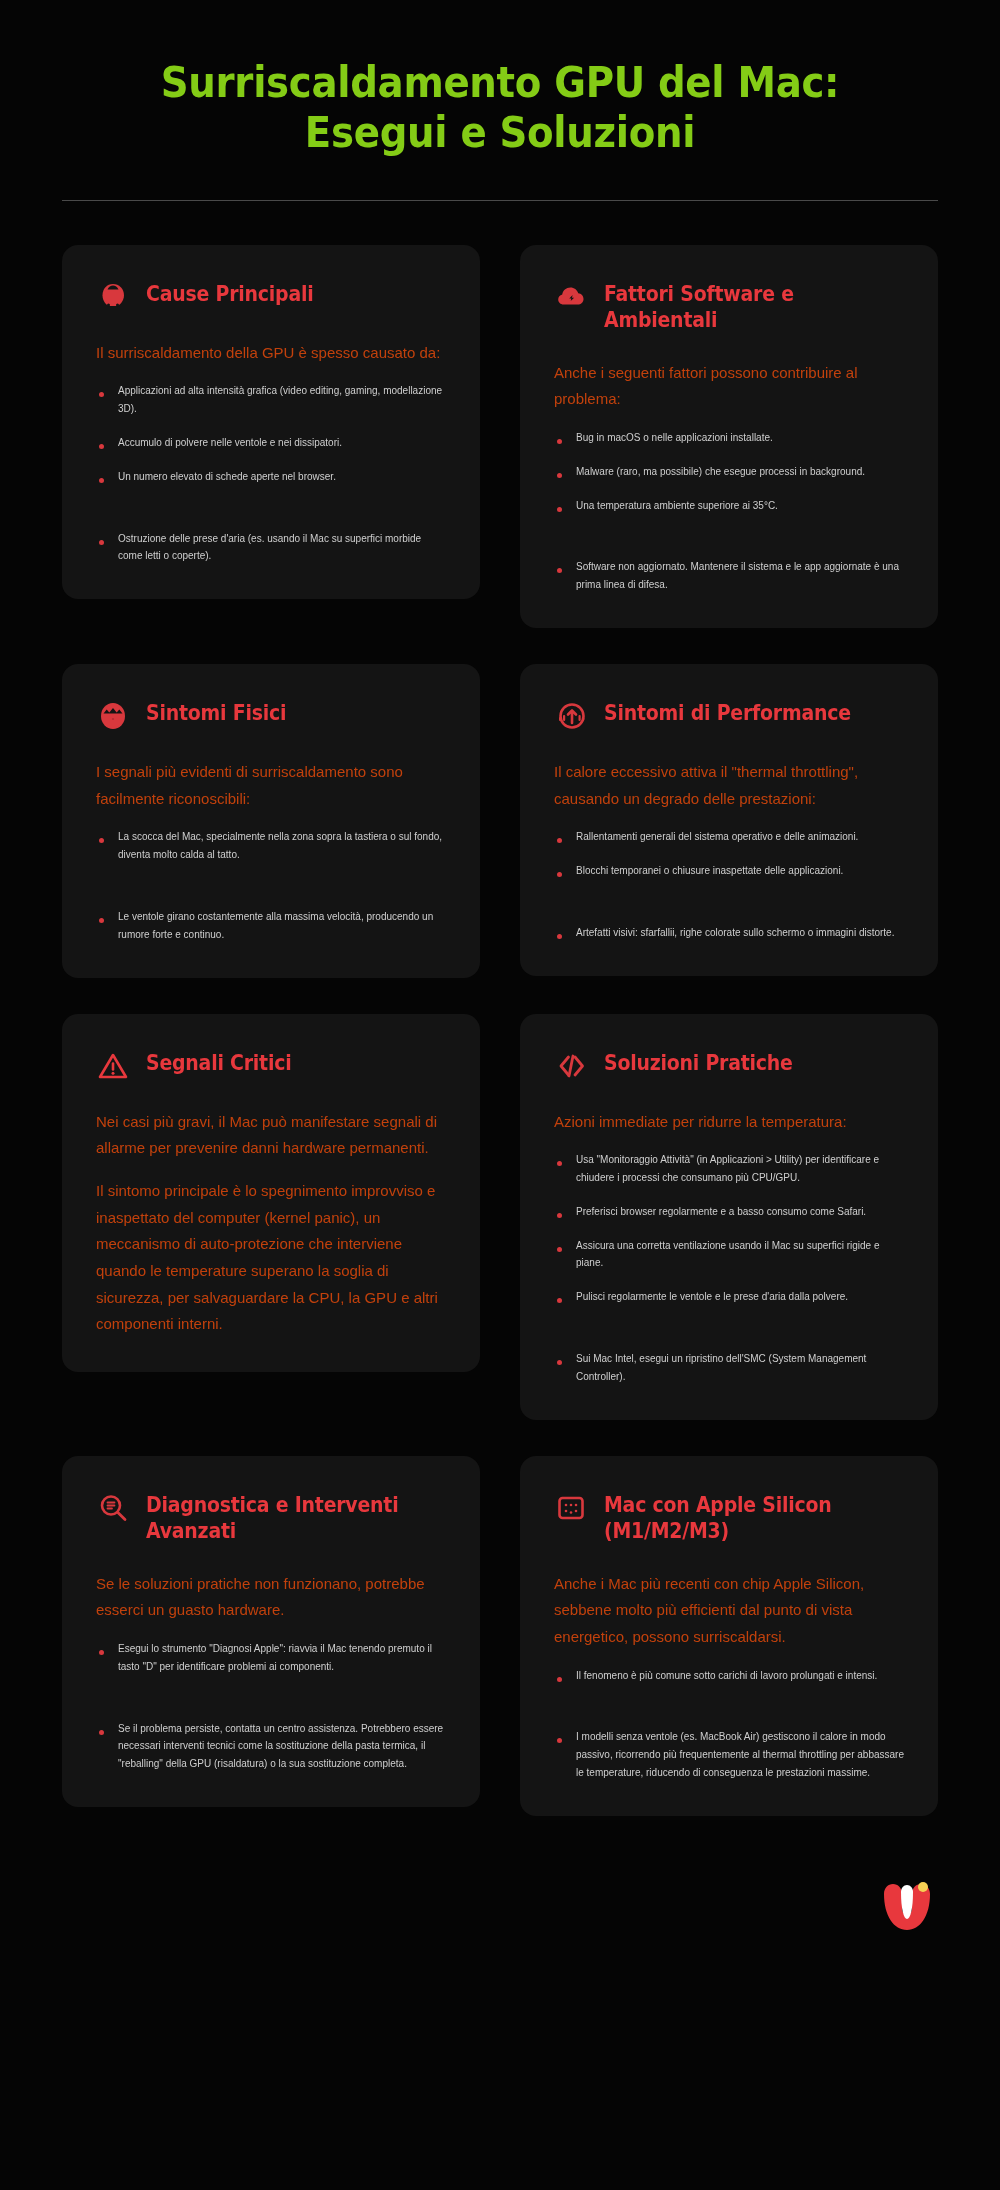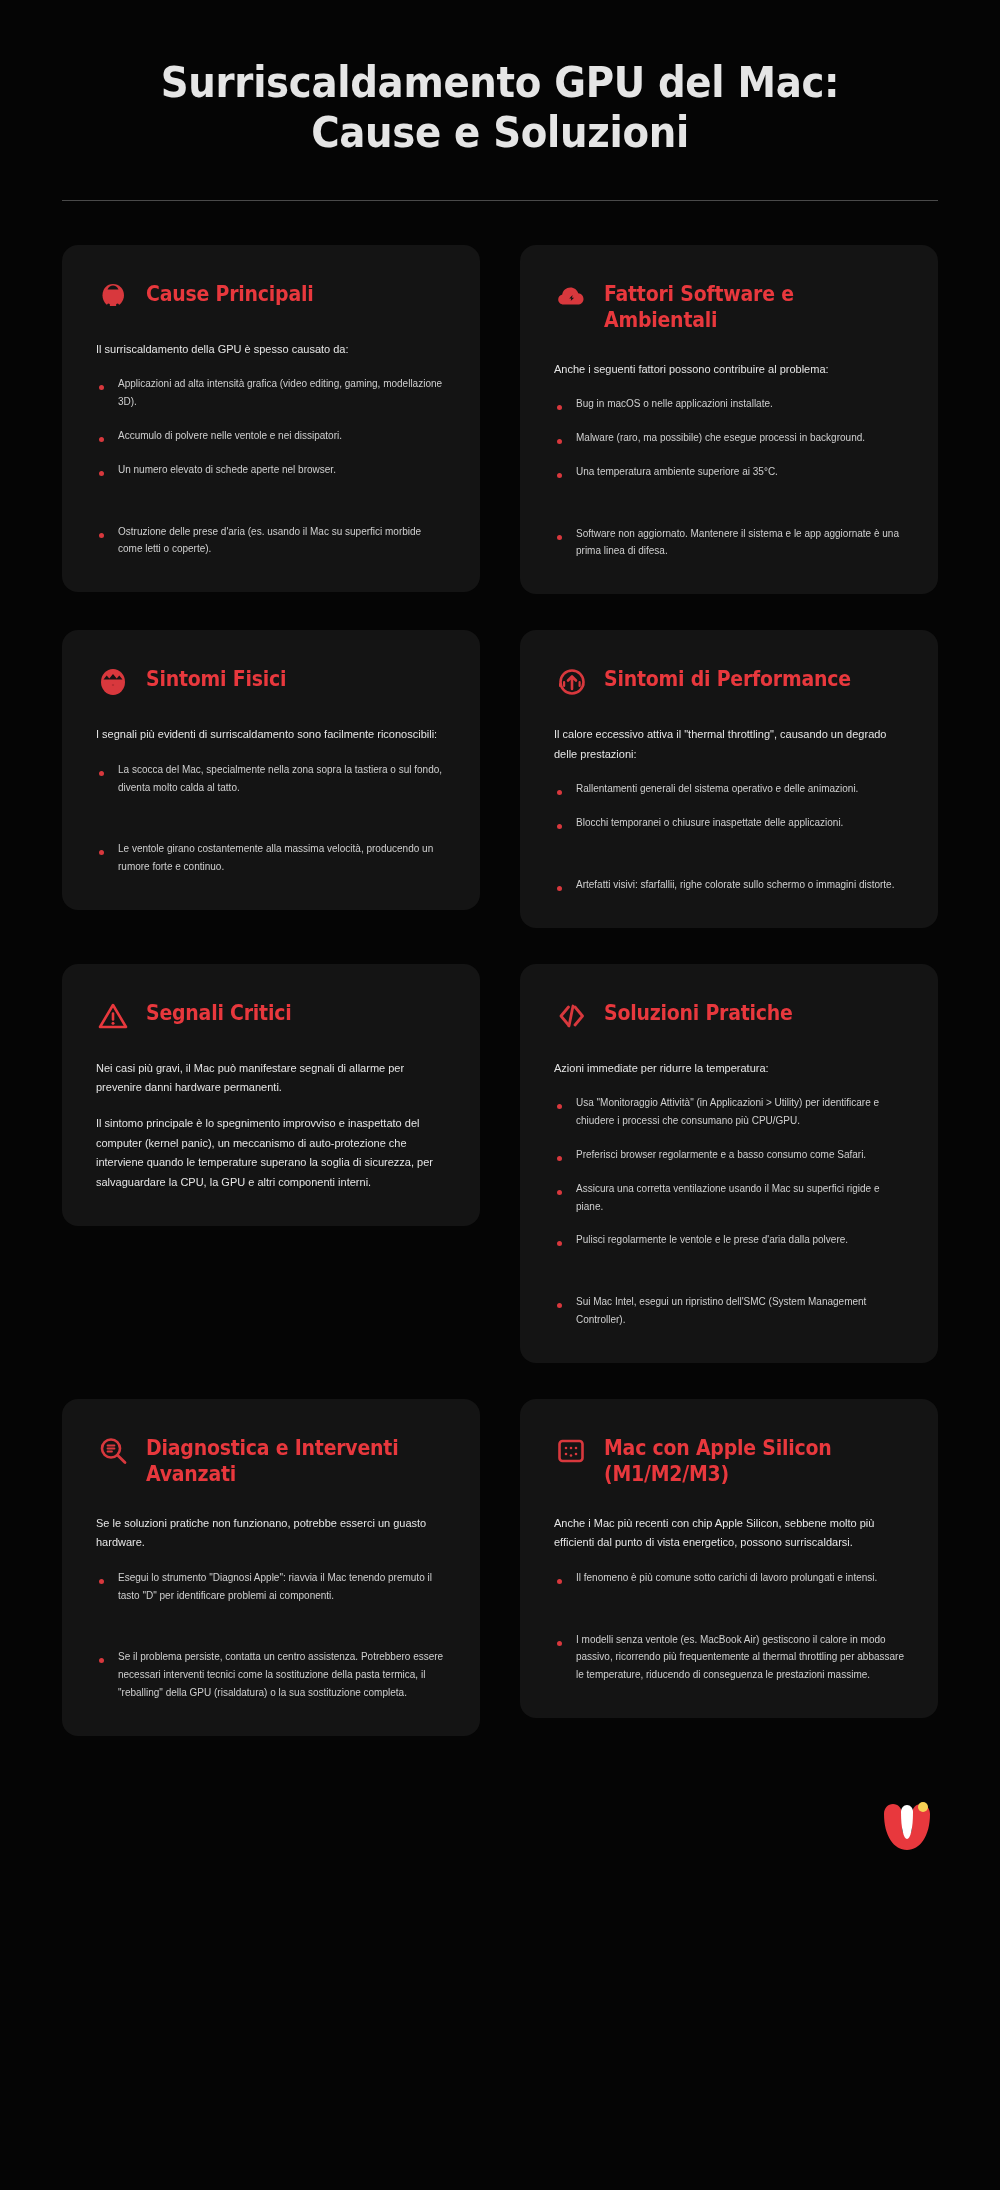--- a/index.html
+++ b/index.html
@@ -21,21 +21,21 @@
     overflow:hidden;
   }
 
   
   .header{
     padding:58px 62px 0 62px;
   }
   .title{
     margin:0;
     text-align:center;
-    color:#e5e5e5;
+    color:#84cc16;
     font-size:43px;
     line-height:1.16;
     font-weight:700;
     letter-spacing:-0.3px;
     font-family:"DejaVu Sans","Liberation Sans",sans-serif;
     font-stretch:condensed;
   }
   .title .l2{display:block;}
   .rule{
     margin:42px 62px 0 62px;
@@ -76,22 +76,22 @@
     font-size:21px;
     line-height:1.26;
     font-weight:700;
     margin:0;
     padding-top:2px;
     font-family:"DejaVu Sans","Liberation Sans",sans-serif;
     font-stretch:condensed;
     letter-spacing:-0.2px;
   }
   .intro{
-    color:#e5e5e5;
-    font-size:11px;
+    color:#c2410c;
+    font-size:15px;
     line-height:1.78;
     margin:0 0 16px 0;
   }
   .intro.last{margin-bottom:0;}
   ul.bullets{
     list-style:none;
     margin:0;
     padding:0;
   }
   ul.bullets li{
@@ -129,21 +129,21 @@
   .logo svg{display:block;width:62px;height:62px;}
 </style>
 </head>
 <body>
 
 <div class="page">
 
   <div class="header">
     <h1 class="title">
       <span>Surriscaldamento GPU del Mac:</span>
-      <span class="l2">Cause e Soluzioni</span>
+      <span class="l2">Esegui e Soluzioni</span>
     </h1>
   </div>
   <div class="rule"></div>
 
   <div class="grid">
 
     <div class="card">
       <div class="card-head">
         <span class="card-icon">
           <svg viewBox="0 0 34 34" aria-hidden="true">

